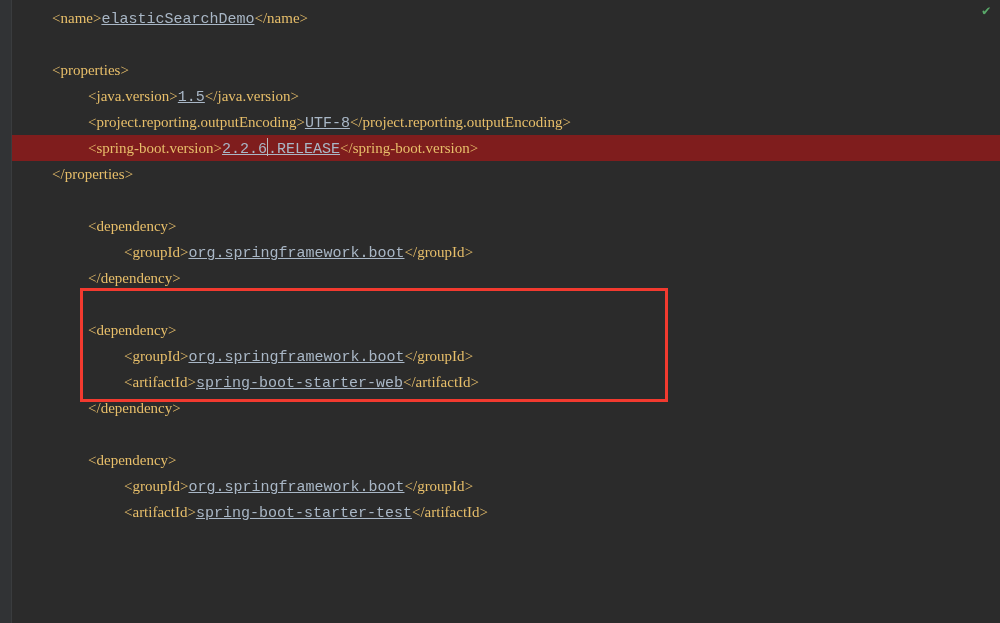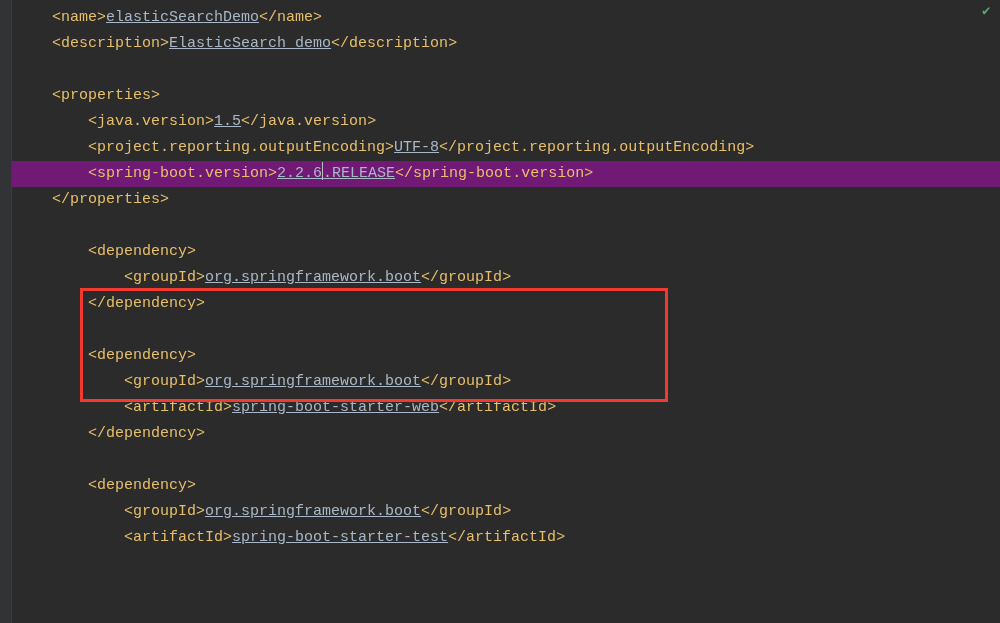--- a/index.html
+++ b/index.html
@@ -28,23 +28,23 @@
     padding-top: 5px;
   }
   .line {
     height: 26px;
     line-height: 26px;
     white-space: pre;
     padding-left: 6px;
     position: relative;
   }
   .line.caret-line {
-    background: #701a75;
+    background: #7f1d1d;
   }
-  .tag      { color: #e8bf6a; }   
+  .tag      { color: #e8bf6a; font-family: Liberation Serif, serif; }   
   .text     { color: #a9b7c6; text-decoration: underline; }   
   .caret {
     display: inline-block;
     width: 0;
     border-left: 1px solid #bbbbbb;
     height: 18px;
     vertical-align: -3px;
   }
   
   .redbox {
@@ -75,21 +75,20 @@
 </style>
 </head>
 <body>
 
 <div class="gutter"></div>
 
 <div class="editor">
 
   <div class="line i1"><span class="tag"><span>&lt;</span><span>name</span><span>&gt;</span></span><span class="text">elasticSearchDemo</span><span class="tag"><span>&lt;/</span><span>name</span><span>&gt;</span></span></div>
 
-  <div class="line i1"><span class="tag"><span>&lt;</span><span>description</span><span>&gt;</span></span><span class="text">ElasticSearch demo</span><span class="tag"><span>&lt;/</span><span>description</span><span>&gt;</span></span></div>
 
   <div class="line"></div>
 
   <div class="line i1"><span class="tag"><span>&lt;</span><span>properties</span><span>&gt;</span></span></div>
 
   <div class="line i2"><span class="tag"><span>&lt;</span><span>java.version</span><span>&gt;</span></span><span class="text">1.5</span><span class="tag"><span>&lt;/</span><span>java.version</span><span>&gt;</span></span></div>
 
 
   <div class="line i2"><span class="tag"><span>&lt;</span><span>project.reporting.outputEncoding</span><span>&gt;</span></span><span class="text">UTF-8</span><span class="tag"><span>&lt;/</span><span>project.reporting.outputEncoding</span><span>&gt;</span></span></div>
 

